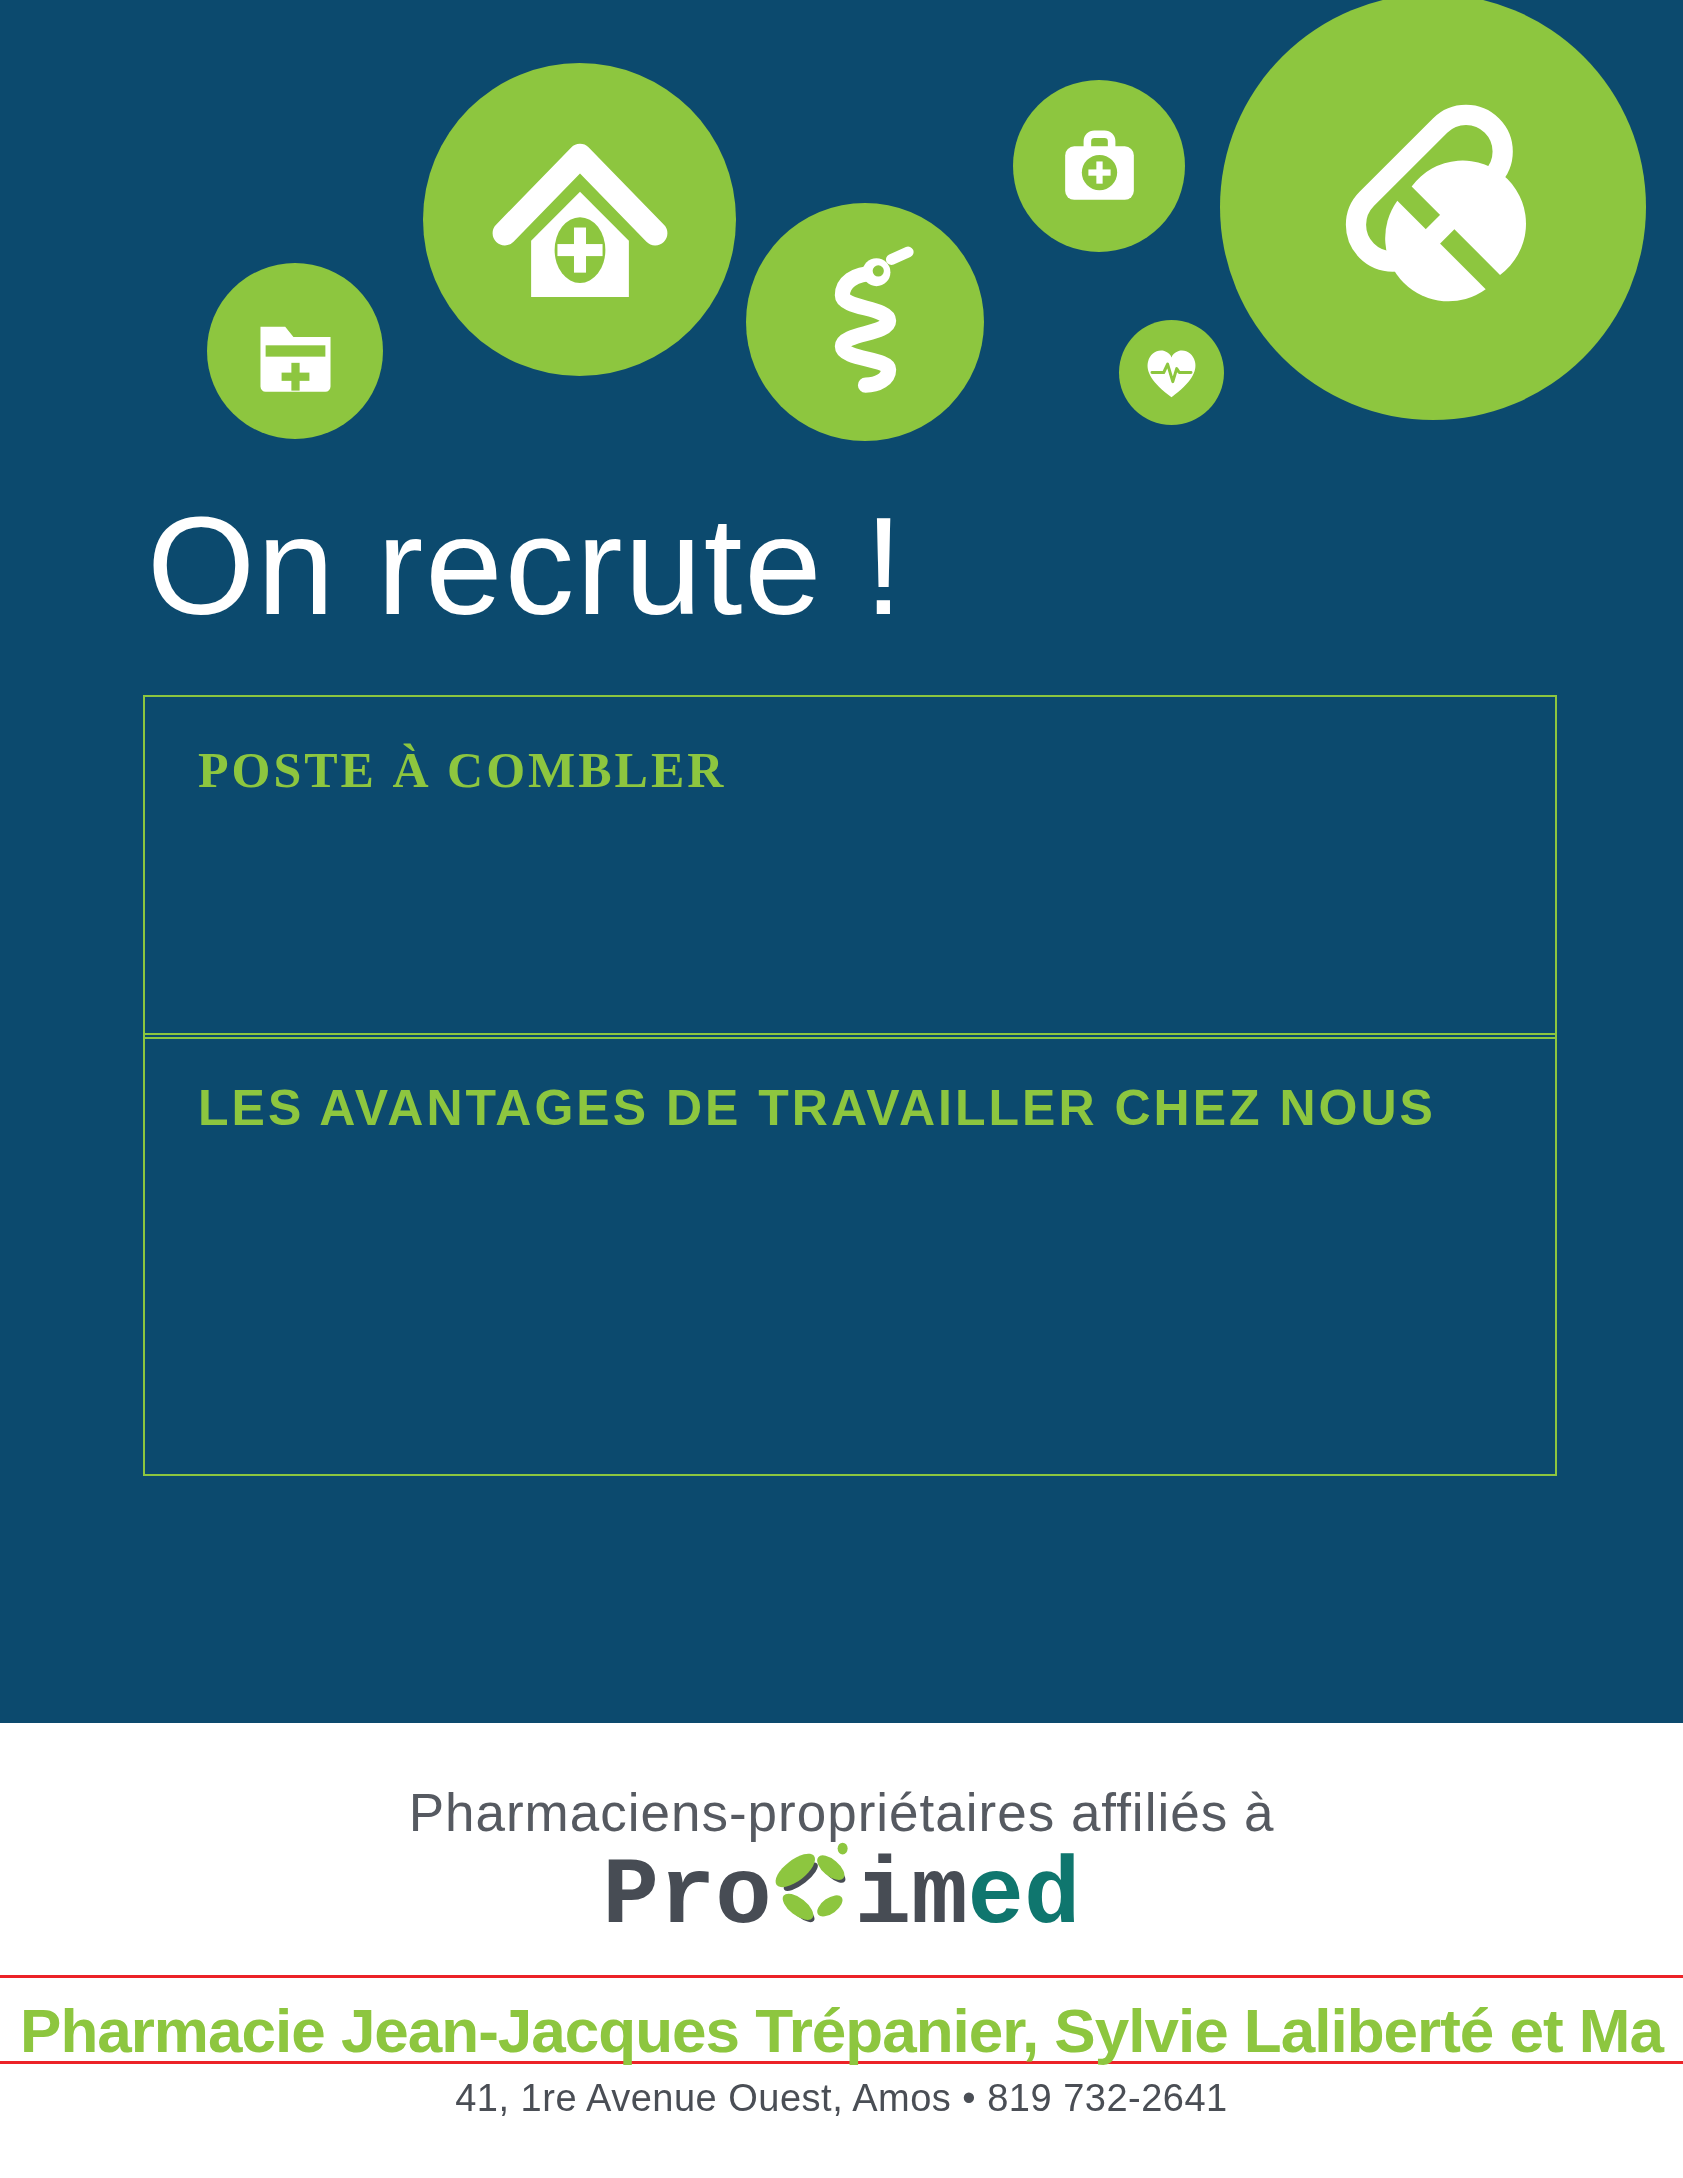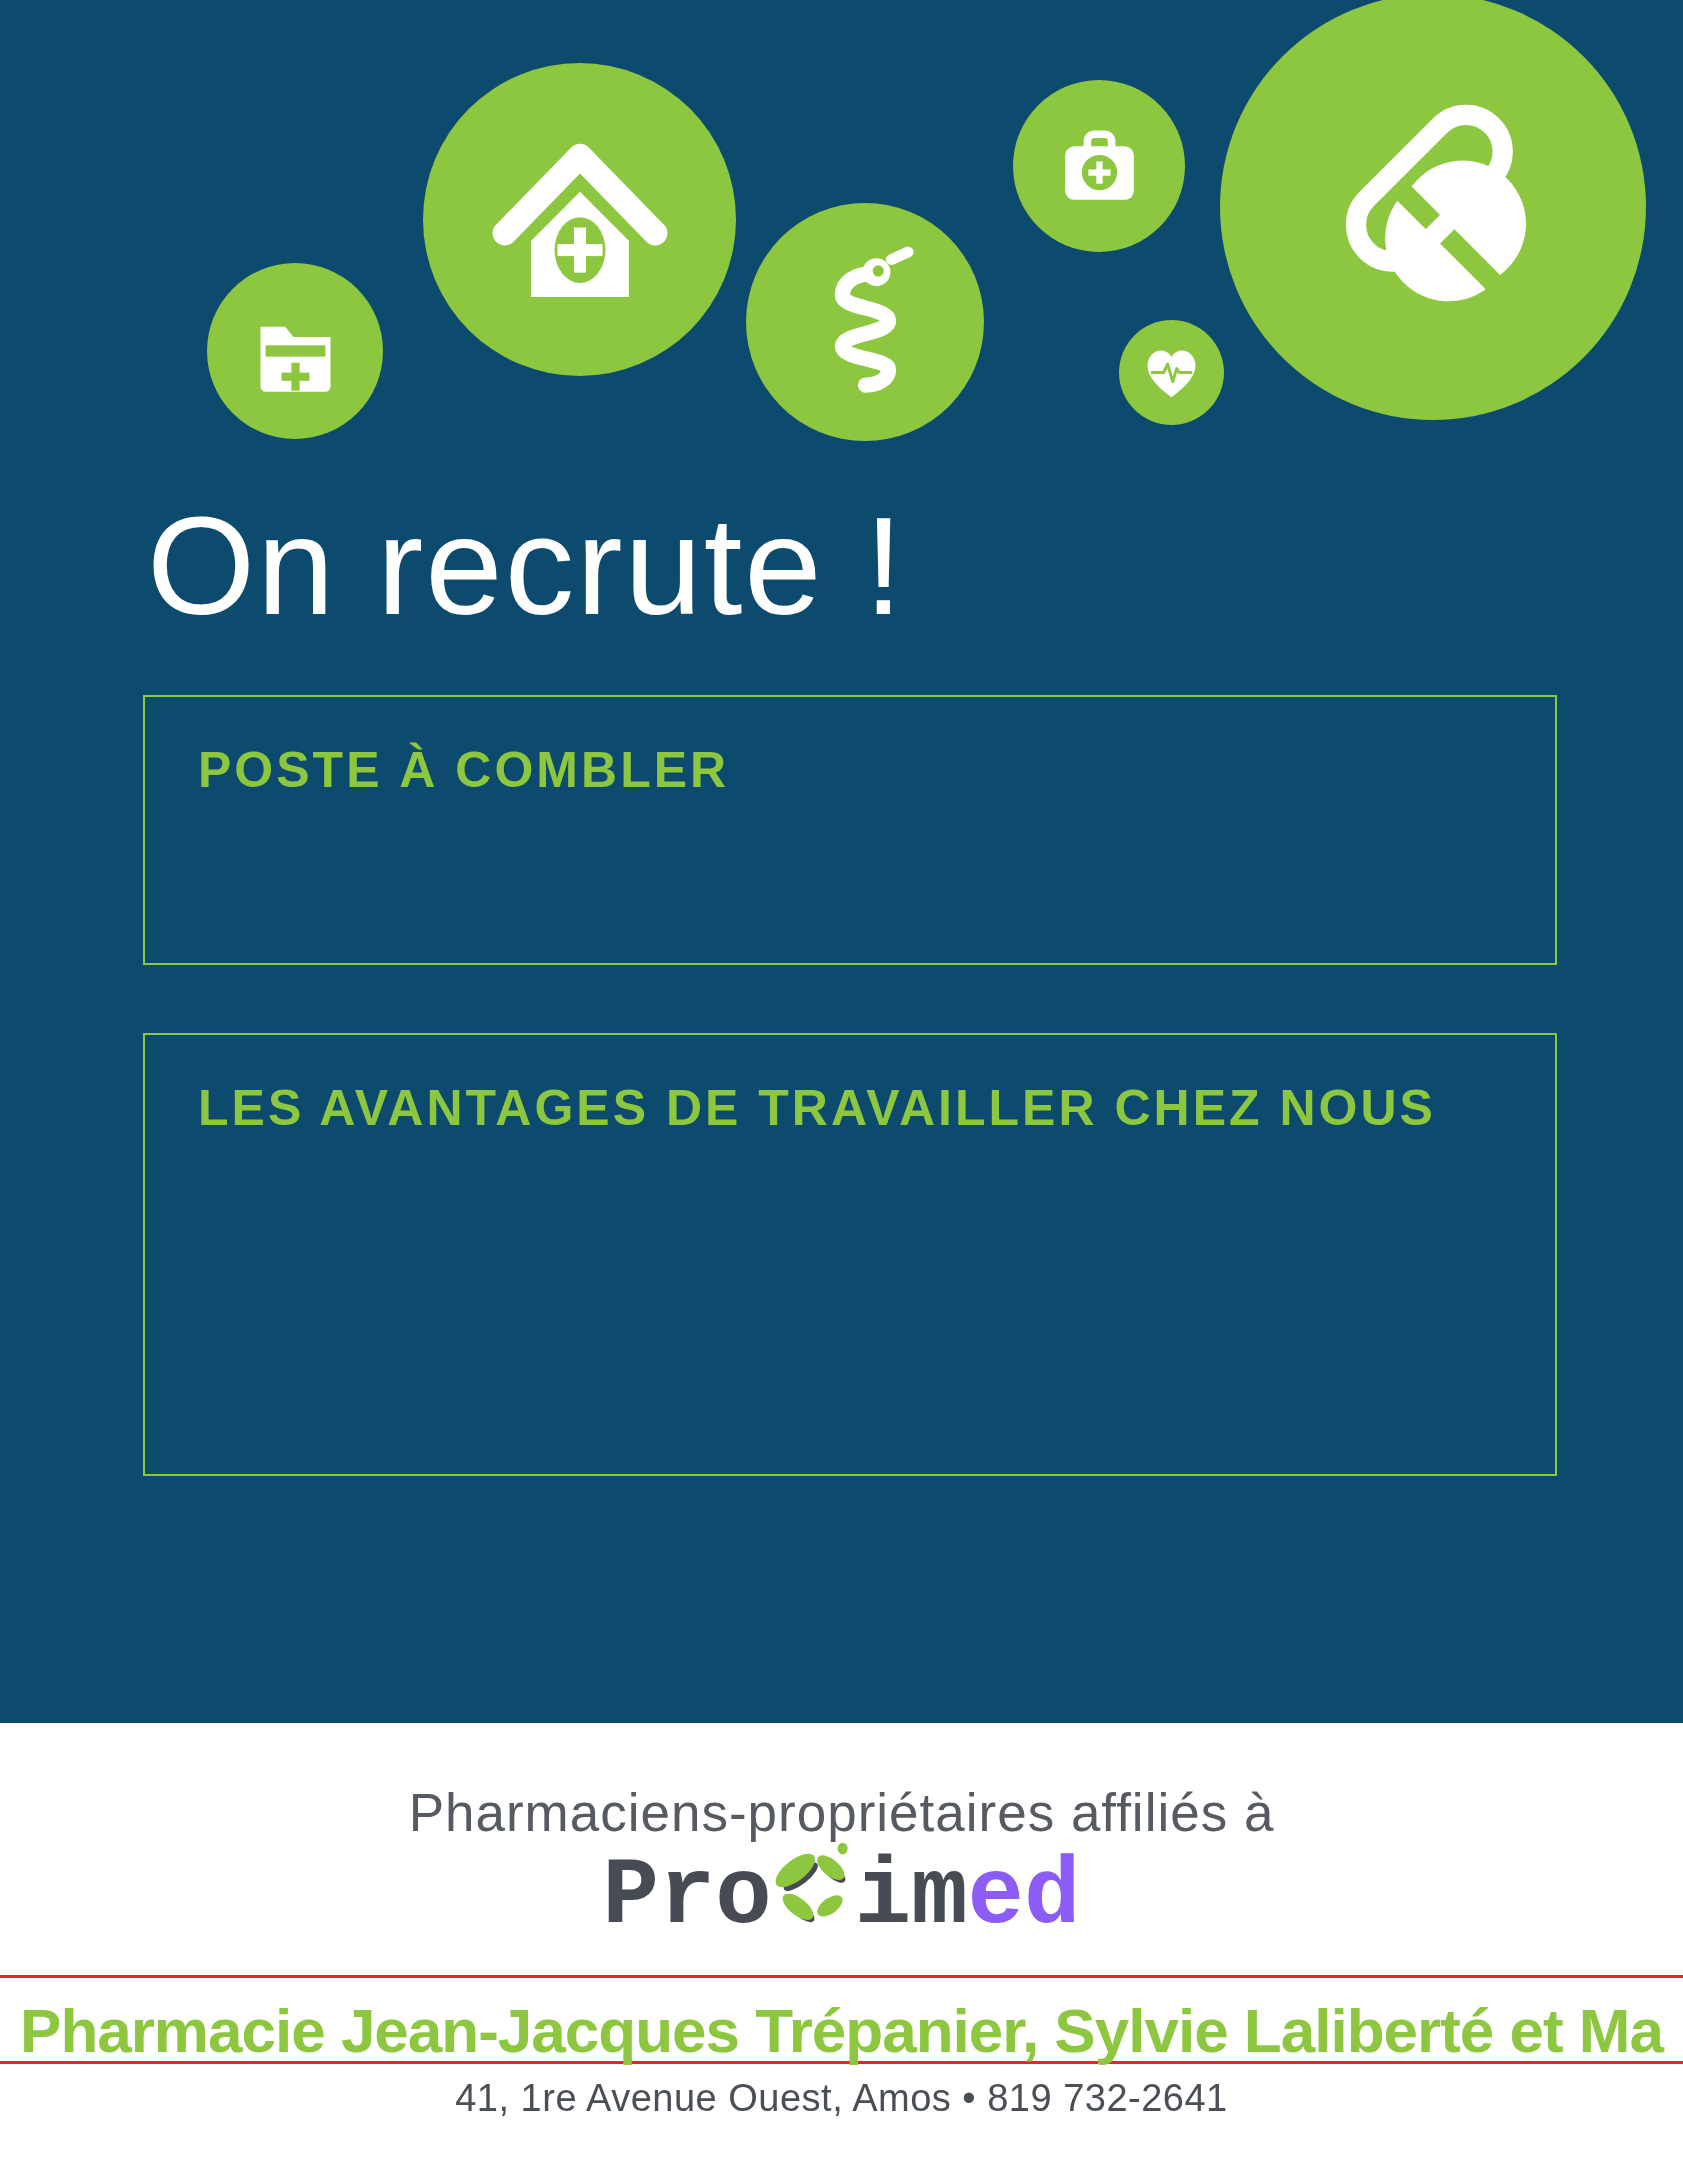--- a/index.html
+++ b/index.html
@@ -13,41 +13,41 @@
   }
   .bubble{position:absolute;border-radius:50%;background:#8DC63F;display:flex;align-items:center;justify-content:center;}
   .bubble svg{display:block;}
   .hero-title{
     position:absolute;left:147px;top:493px;color:#ffffff;
     font-size:139px;font-weight:300;letter-spacing:2px;line-height:1.05;white-space:nowrap;
   }
   .outline-box{
     position:absolute;left:143px;width:1414px;border:2px solid #8DC63F;box-sizing:border-box;
   }
-  .box-poste{top:695px;height:270px;}
+  .box-poste{top:695px;height:344px;font-family:Liberation Serif, serif;}
   .box-avantages{top:1033px;height:443px;}
   .box-heading{
     display:block;padding:46px 0 0 53px;color:#8DC63F;
     font-size:50px;font-weight:700;letter-spacing:3px;line-height:1.1;
   }
   .contact-note{
     position:absolute;left:143px;top:1629px;width:1414px;text-align:center;
     color:#ffffff;font-size:36px;font-weight:300;letter-spacing:0.5px;
   }
   .affiliation{
     position:absolute;left:0;top:1782px;width:1683px;text-align:center;
     color:#565A61;font-size:53px;font-weight:300;letter-spacing:1px;
   }
   .brand{
     position:absolute;left:0;top:1843px;width:1683px;height:109px;
     display:flex;align-items:flex-start;justify-content:center;
     font-family:Liberation Mono, monospace;font-weight:700;font-size:94px;line-height:1;margin-top:7px;
   }
   .brand .t-dark{color:#474C54;}
-  .brand .t-green{color:#8b5cf6;}
+  .brand .t-green{color:#0f766e;}
   .brand .x-mark{position:relative;top:-12px;margin:0 -4px;}
   .red-line{position:absolute;left:0;width:1683px;height:3px;background:#EC2227;}
   .red-line-top{top:1975px;}
   .red-line-bottom{top:2061px;}
   .pharmacy-name{
     position:absolute;top:2000px;left:50%;transform:translateX(-50%);
     white-space:nowrap;color:#8DC63F;font-size:62px;font-weight:700;
     letter-spacing:-1px;line-height:1;z-index:3;
   }
   .address-line{

